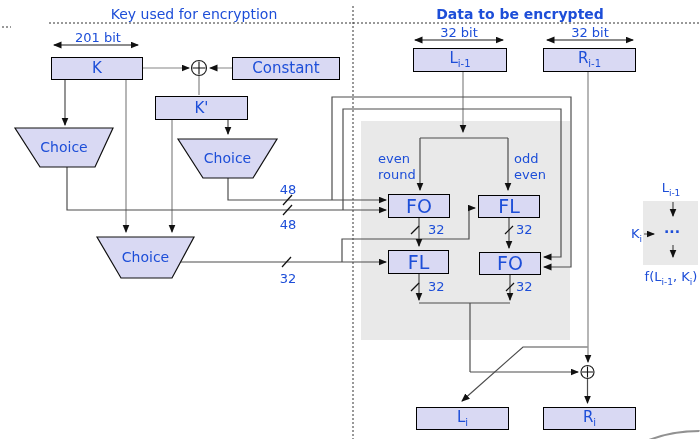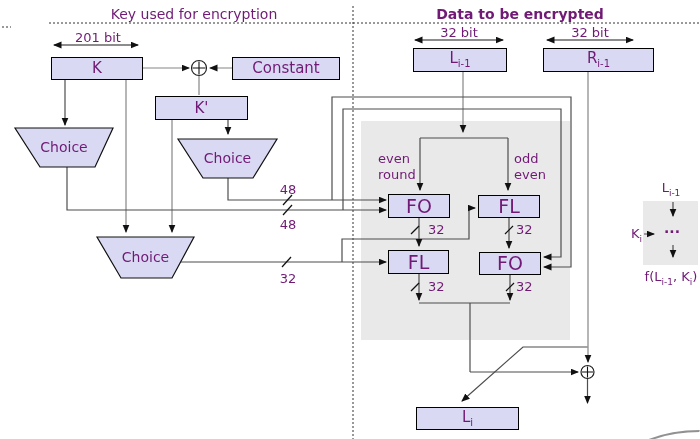--- a/index.html
+++ b/index.html
@@ -1,18 +1,18 @@
 <!DOCTYPE html>
 <html style="--box-fill: #d9d9f3; --panel-gray: #e9e9e9; --line: #4d4d4d; --line-light: #858585;"><head>
 <meta charset="utf-8">
 <style>
   :root { --box-fill:#d9d9f3; --panel-gray:#e9e9e9; --line:#4d4d4d; --line-light:#858585; --ink:#111111; }
   html,body { margin:0; padding:0; background:#fff; }
   #stage { position:relative; width:700px; height:439px; overflow:hidden; background:#fff;
-           font-family:"DejaVu Sans","Liberation Sans",sans-serif; color:#701a75;border-radius:11px; }
+           font-family:"DejaVu Sans","Liberation Sans",sans-serif; color:#1d4ed8;border-radius:11px; }
   .panel { position:absolute; background:var(--panel-gray); }
   svg.wires { position:absolute; left:0; top:0; z-index:2; }
   .ln  { stroke:var(--line); stroke-width:1.2; fill:none; }
   .lng { stroke:var(--line-light); stroke-width:1.2; fill:none; }
   .lnk { stroke:#1a1a1a; stroke-width:1.2; fill:none; }
   .dash{ stroke:#333; stroke-width:1; fill:none; stroke-dasharray:2 2; }
   .sl  { stroke:#111; stroke-width:1.2; fill:none; }
   .trap{ fill:var(--box-fill); stroke:#111; stroke-width:1.2; }
   .xorc{ fill:#fff; stroke:#222; stroke-width:1.2; }
   .arc { stroke:#919191; stroke-width:2.2; fill:none; }
@@ -131,21 +131,21 @@
   <div class="t ctr f14" style="left:178px; top:151px; width:99px;">Choice</div>
   <div class="t ctr f14" style="left:97px; top:250px; width:97px;">Choice</div>
 
   <div class="t ctr f13" style="left:274px; top:183px; width:28px;">48</div>
   <div class="t ctr f13" style="left:274px; top:218px; width:28px;">48</div>
   <div class="t ctr f13" style="left:274px; top:272px; width:28px;">32</div>
 
   <div class="box" style="left:413px; top:48px; width:94px; height:24px;">
     <span><span>L</span><sub>i-1</sub></span>
     </div>
-  <div class="box" style="left:543px; top:48px; width:111px; height:24px;text-align:right;">
+  <div class="box" style="left:543px; top:48px; width:93px; height:24px;text-align:right;">
     <span><span>R</span><sub>i-1</sub></span>
     </div>
 
   <div class="t f13 wrap2" style="left:378px; top:151px; width:42px;">even round</div>
   <div class="t f13 wrap2" style="left:514px; top:151px; width:44px;">odd even</div>
 
   <div class="box big" style="left:388px; top:194px; width:62px; height:24px;">
     <span>FO</span>
     </div>
   <div class="box big" style="left:478px; top:195px; width:62px; height:23px;">
@@ -156,22 +156,25 @@
     </div>
   <div class="box big" style="left:479px; top:252px; width:62px; height:23px;">
     <span>FO</span>
     </div>
 
   <div class="t f13" style="left:428px; top:223px;">32</div>
   <div class="t f13" style="left:516px; top:223px;">32</div>
   <div class="t f13" style="left:428px; top:280px;">32</div>
   <div class="t f13" style="left:516px; top:280px;">32</div>
 
-  <div class="box" style="left:416px; top:407px; width:103px; height:23px;">
+  <div class="box" style="left:416px; top:407px; width:93px; height:23px;">
     <span><span>L</span><sub>i</sub></span>
+    </div>
+  <div class="box" style="left:543px; top:407px; width:93px; height:23px;">
+    <span><span>R</span><sub>i</sub></span>
     </div>
 
   <div class="t ctr f13" style="left:645px; top:181px; width:52px;">
     <span>L</span><sub>i-1</sub></div>
   <div class="t rgt f13" style="left:616px; top:227px; width:26px;">
     <span>K</span><sub>i</sub></div>
   <div class="t ctr f14" style="left:656px; top:225px; width:32px; font-weight:bold;">···</div>
   <div class="t ctr f13" style="left:624px; top:270px; width:94px;">
     <span>f(L</span><sub>i-1</sub><span>, K</span><sub>i</sub><span>)</span></div>
 

